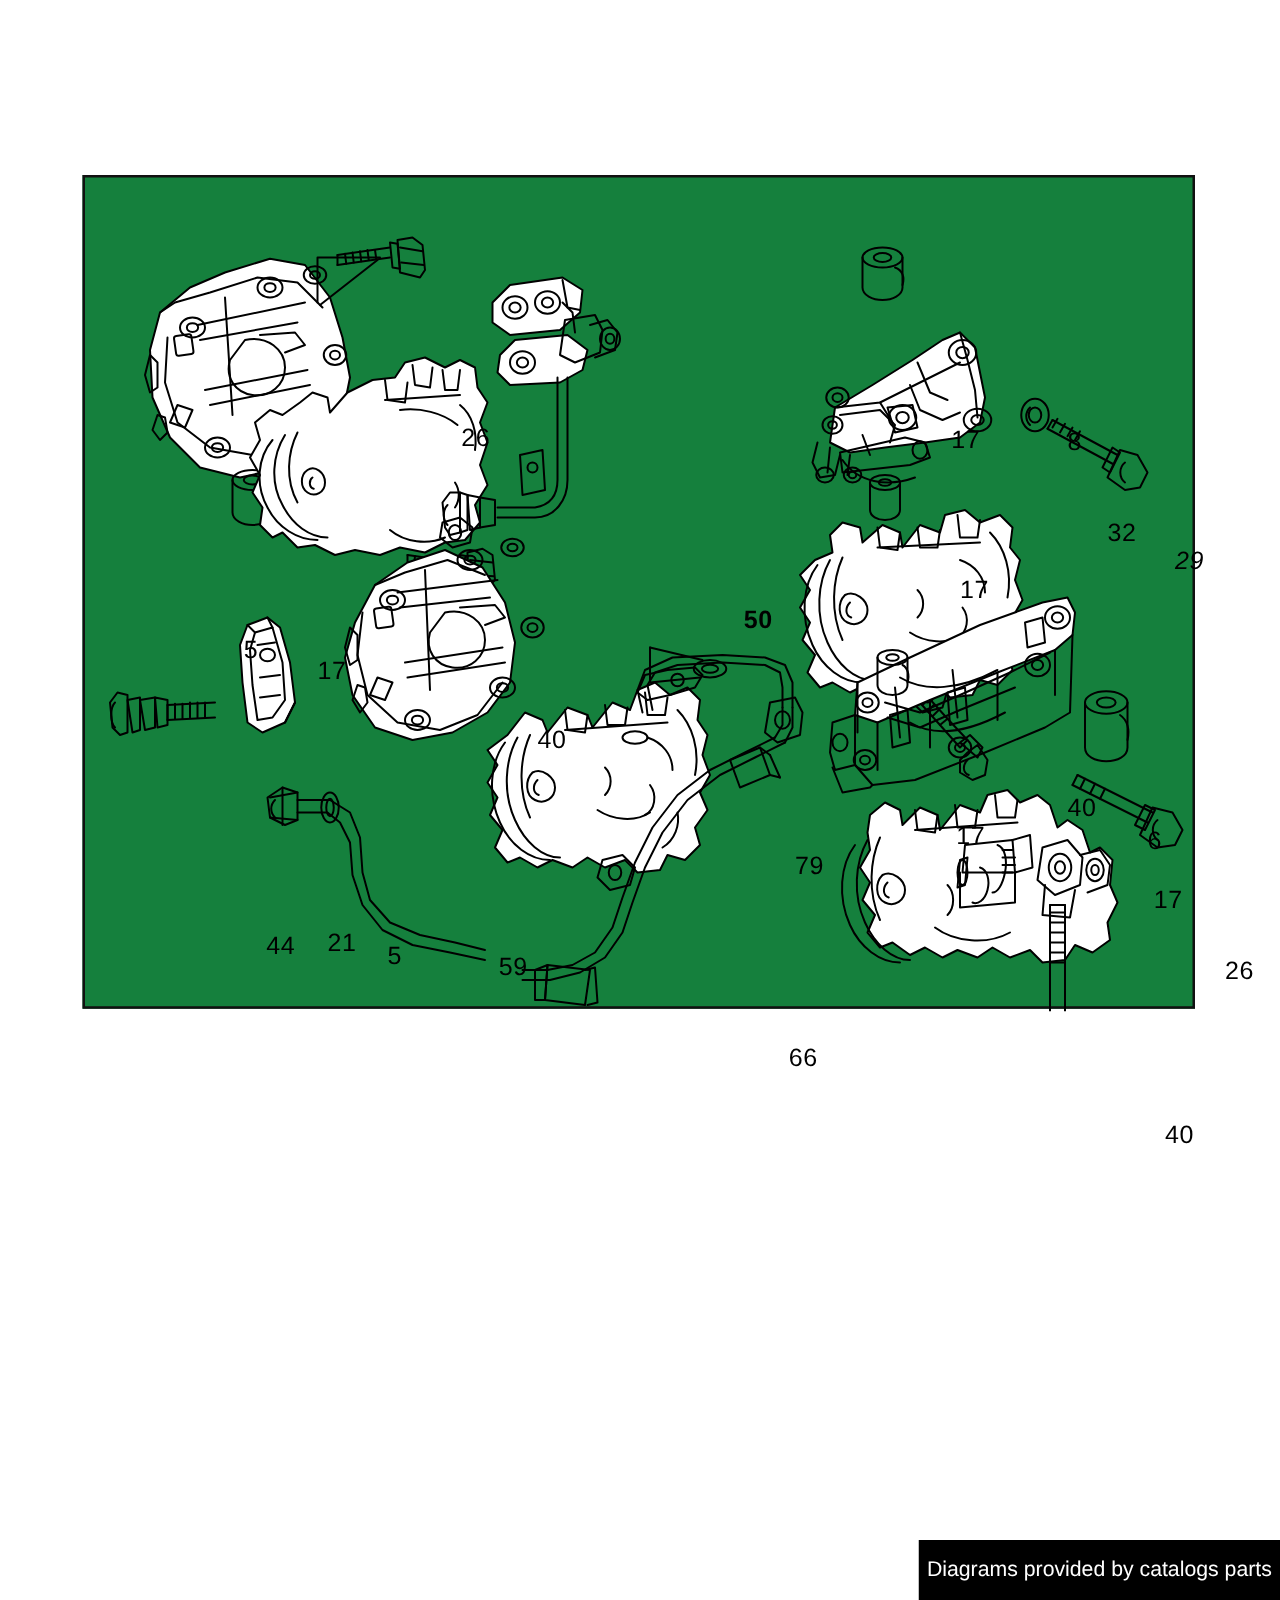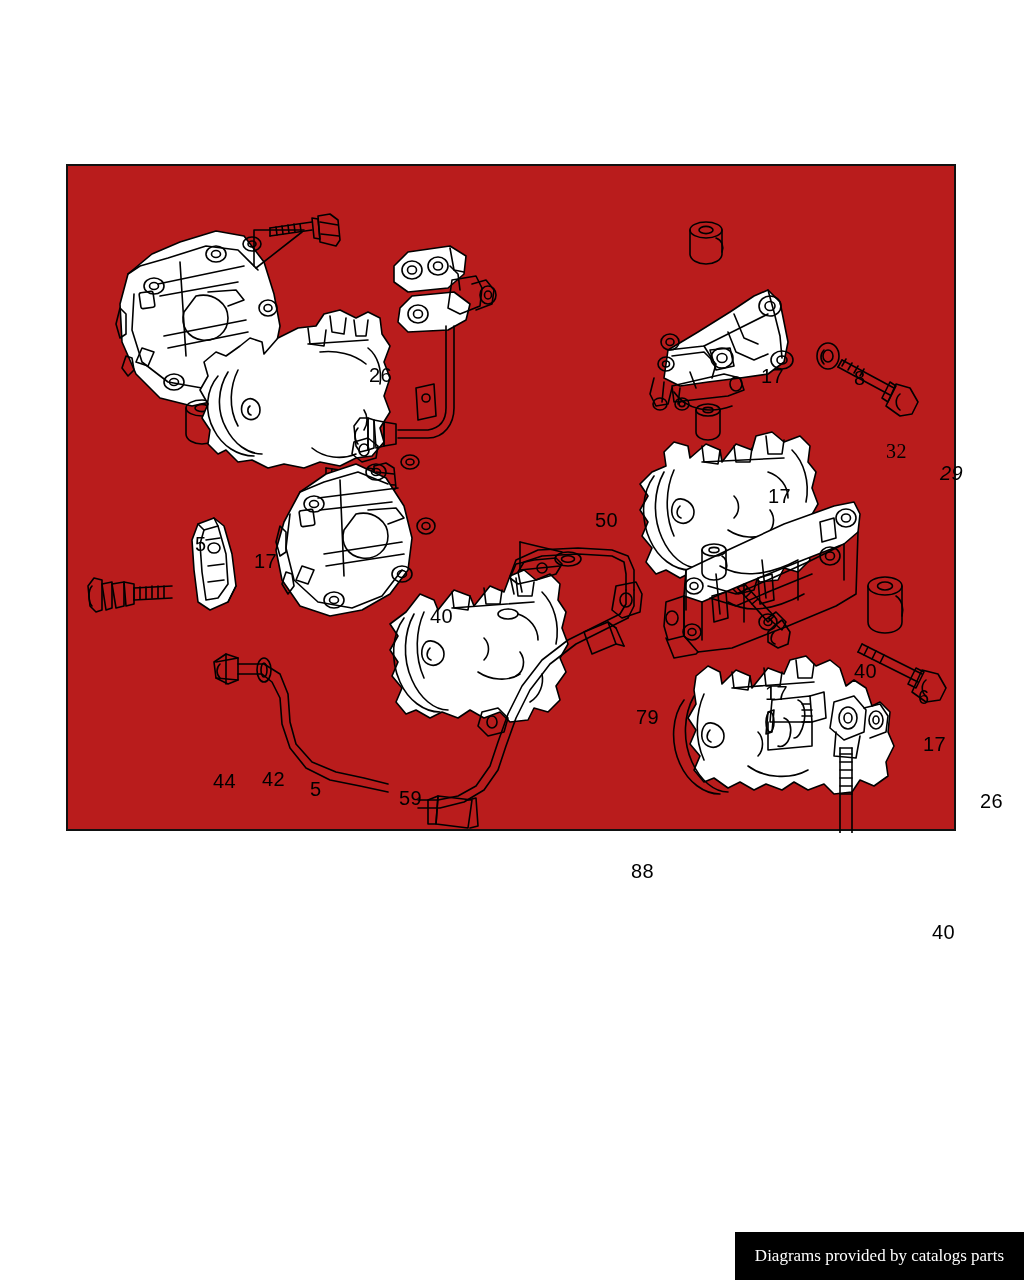--- a/index.html
+++ b/index.html
@@ -9,24 +9,24 @@
     background:#ffffff;
     font-family:"Liberation Sans", sans-serif;
     position:relative;
     overflow:hidden;
   }
   #page{position:absolute;left:0;top:0;width:1024px;height:1280px;}
 
   
   #diagram-frame{
     position:absolute;
-    left:66px;top:164px;
+    left:66px;top:140px;
     width:890px;height:667px;
     border:2px solid #111;
-    background:#b91c1c;
+    background:#15803d;
     box-sizing:border-box;
   }
   #svg-canvas{position:absolute;left:0;top:0;width:890px;height:667px;display:block;}
 
   
   .callout{
     position:absolute;
     font-family:"Liberation Sans", sans-serif;
     font-size:20px;
     color:#000;
@@ -41,21 +41,21 @@
     left:735px;top:1232px;
     width:289px;height:48px;
     background:#000000;
     color:#ffffff;
     display:flex;
     align-items:center;
     justify-content:center;
     box-sizing:border-box;
   }
   #footer-banner .txt{
-    font-family:Liberation Serif, serif;
+    font-family:Liberation Sans, sans-serif;
     font-size:17px;
     color:#ffffff;
     white-space:nowrap;
   }
 </style>
 </head>
 <body>
 
 <div id="page">
 
@@ -572,33 +572,33 @@
           <ellipse cx="778" cy="698" rx="12" ry="5"></ellipse>
         </g>
 
       </g>
     </svg>
 
     <div class="callout" style="left:301px;top:199px;">26</div>
     <div class="callout" style="left:127px;top:368px;">5</div>
     <div class="callout" style="left:186px;top:385px;">17</div>
     <div class="callout" style="left:362px;top:440px;">40</div>
-    <div class="callout" style="left:527px;top:344px;">50</div>
+    <div class="callout" style="left:527px;top:344px;font-weight:bold;">50</div>
     <div class="callout" style="left:693px;top:200px;">17</div>
     <div class="callout" style="left:786px;top:202px;">8</div>
-    <div class="callout" style="left:818px;top:275px;font-family:Liberation Serif, serif;">32</div>
+    <div class="callout" style="left:818px;top:275px;">32</div>
     <div class="callout" style="left:872px;top:297px;font-style:italic;">29</div>
     <div class="callout" style="left:700px;top:320px;">17</div>
     <div class="callout" style="left:786px;top:495px;">40</div>
     <div class="callout" style="left:145px;top:605px;">44</div>
-    <div class="callout" style="left:194px;top:603px;">42</div>
+    <div class="callout" style="left:194px;top:603px;">21</div>
     <div class="callout" style="left:242px;top:613px;">5</div>
     <div class="callout" style="left:331px;top:622px;text-align:center;">59</div>
     <div class="callout" style="left:568px;top:541px;">79</div>
-    <div class="callout" style="left:563px;top:695px;">88</div>
+    <div class="callout" style="left:563px;top:695px;">66</div>
     <div class="callout" style="left:697px;top:517px;">17</div>
     <div class="callout" style="left:850px;top:521px;">6</div>
     <div class="callout" style="left:855px;top:568px;">17</div>
     <div class="callout" style="left:912px;top:625px;">26</div>
     <div class="callout" style="left:864px;top:756px;">40</div>
 
   </div>
 
   <div id="footer-banner">
     <span class="txt">Diagrams provided by catalogs parts</span>

